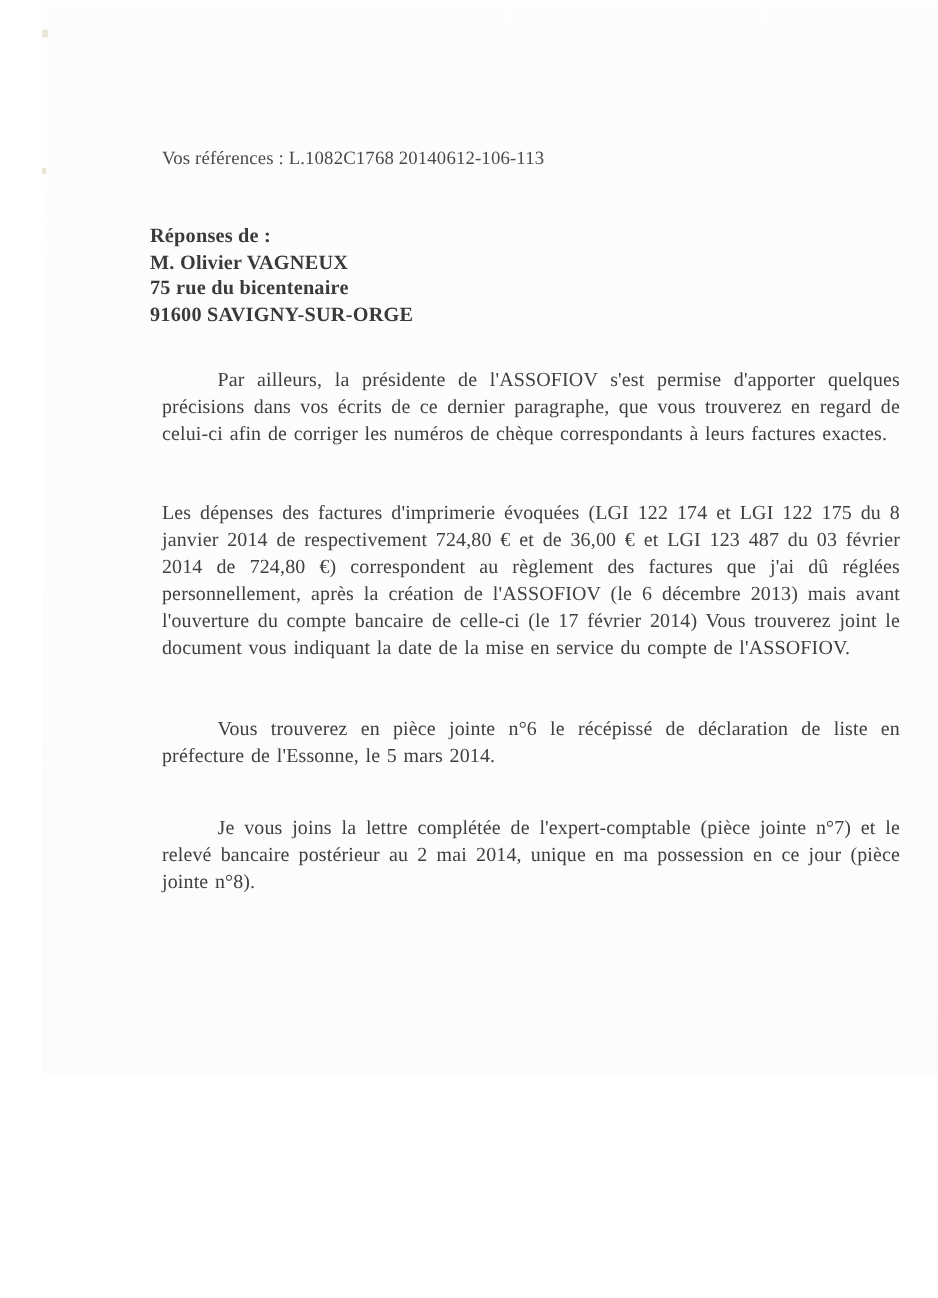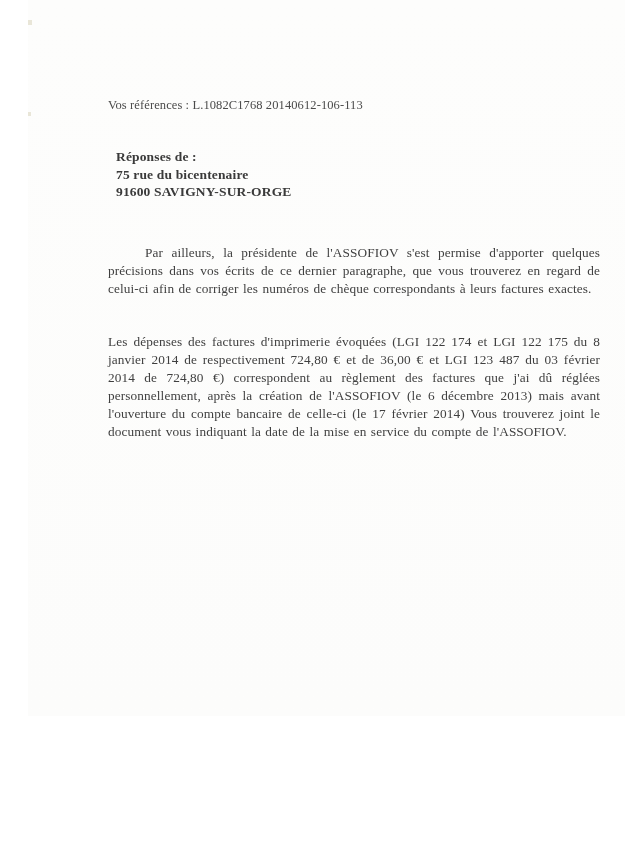--- a/index.html
+++ b/index.html
@@ -25,21 +25,21 @@
     display: flex;
     justify-content: space-between;
     font-size: 12.5px;
     color: #4a4a4a;
     letter-spacing: 0.1px;
     white-space: nowrap;
   }
   .recipient {
     position: absolute;
     top: 148px;
-    left: 88px;
+    left: 72px;
     font-size: 13.5px;
     font-weight: bold;
     line-height: 17.5px;
     color: #3a3a3a;
     letter-spacing: 0.15px;
   }
   .para {
     position: absolute;
     left: 80px;
     width: 492px;
@@ -103,26 +103,29 @@
 
   <span class="artifact a1"></span>
   <span class="artifact a2"></span>
 
   <div class="ref-line">
     <span>Vos références : L.1082C1768 20140612-106-113</span>
   </div>
 
   <div class="recipient">
     <div>Réponses de :</div>
+    <div>M. Olivier VAGNEUX</div>
     <div>75 rue du bicentenaire</div>
     <div>91600 SAVIGNY-SUR-ORGE</div>
   </div>
 
   <p class="para indented p1">Par ailleurs, la présidente de l'ASSOFIOV s'est permise d'apporter quelques précisions dans vos écrits de ce dernier paragraphe, que vous trouverez en regard de celui-ci afin de corriger les numéros de chèque correspondants à leurs factures exactes.</p>
   <p class="para p2">Les dépenses des factures d'imprimerie évoquées (LGI 122 174 et LGI 122 175 du 8 janvier 2014 de respectivement 724,80 € et de 36,00 € et LGI 123 487 du 03 février 2014 de 724,80 €) correspondent au règlement des factures que j'ai dû réglées personnellement, après la création de l'ASSOFIOV (le 6 décembre 2013) mais avant l'ouverture du compte bancaire de celle-ci (le 17 février 2014) Vous trouverez joint le document vous indiquant la date de la mise en service du compte de l'ASSOFIOV.</p>
+  <p class="para indented p3">Vous trouverez en pièce jointe n°6 le récépissé de déclaration de liste en préfecture de l'Essonne, le 5 mars 2014.</p>
+  <p class="para indented p4">Je vous joins la lettre complétée de l'expert-comptable (pièce jointe n°7) et le relevé bancaire postérieur au 2 mai 2014, unique en ma possession en ce jour (pièce jointe n°8).</p>
 
   <div class="date-line">Le 29 juin 2014.</div>
   <div class="signatory-line">Olivier Vagneux</div>
 
   <svg class="signature" viewBox="0 0 165 62" xmlns="http://www.w3.org/2000/svg">
     <g fill="none" stroke="#565656" stroke-width="1.6" stroke-linecap="round">
       <path d="M5,55 C1,58 3,48 14,40 C28,30 44,24 40,33 C36,42 20,53 12,54 C6,55 14,47 30,40 C46,33 60,27 70,24"></path>
       <path d="M66,28 C70,24 74,26 71,29 C68,32 74,25 79,24 C84,23 81,28 85,26 C89,24 93,22 98,21 C103,20 100,25 105,23"></path>
       <path d="M100,24 C115,18 132,12 150,7"></path>
       <path d="M118,13 C128,8 140,9 143,12 C145,14 135,17 126,15"></path>

